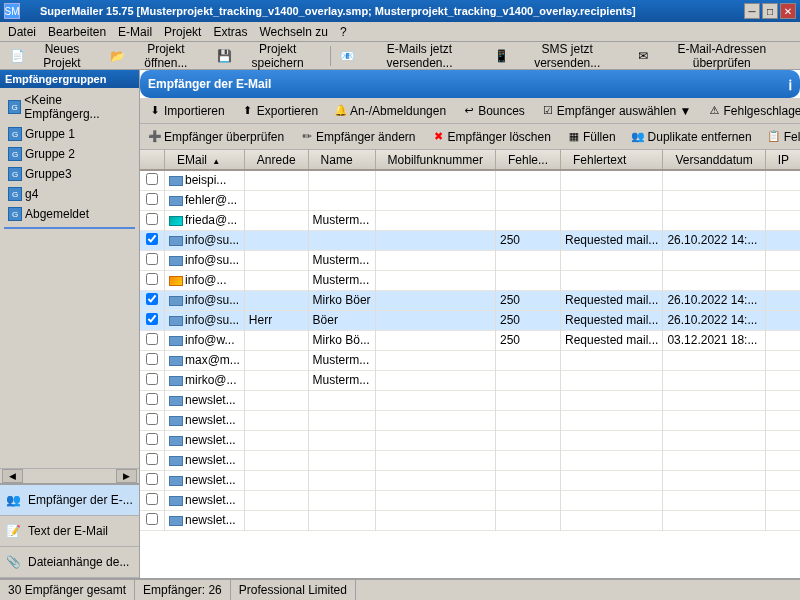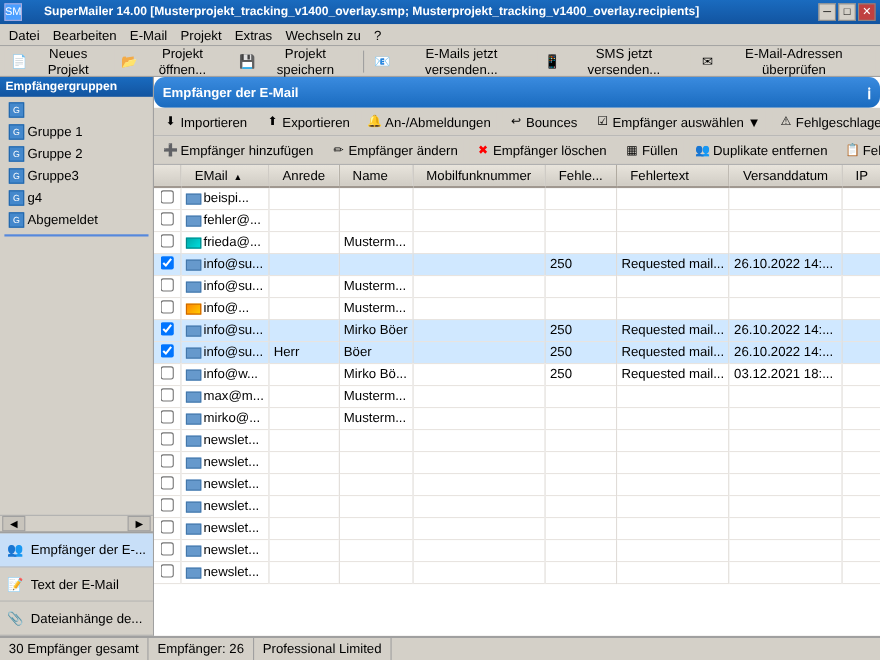--- a/index.html
+++ b/index.html
@@ -181,21 +181,21 @@
     .sidebar-indicator { height: 2px; background: #5588dd; margin: 1px 4px; }
 
     .ct-sep { width: 1px; height: 18px; background: #a0a0a0; margin: 0 2px; }
   </style>
 </head>
 <body>
 
 <div class="title-bar">
   <div class="title-bar-left">
     <div class="title-bar-icon">SM</div>
-    <span class="title-bar-text">SuperMailer 14.00 [Musterprojekt_tracking_v1400_overlay.smp; Musterprojekt_tracking_v1400_overlay.recipients]</span>
+    <span class="title-bar-text">SuperMailer 15.75 [Musterprojekt_tracking_v1400_overlay.smp; Musterprojekt_tracking_v1400_overlay.recipients]</span>
   </div>
   <div class="title-bar-buttons">
     <div class="title-btn">─</div>
     <div class="title-btn">□</div>
     <div class="title-btn" style="background:#c04040;color:white;">✕</div>
   </div>
 </div>
 
 <div class="menu-bar">
   <span class="menu-item">Datei</span>
@@ -236,20 +236,21 @@
 </div>
 
 <div class="main-container">
 
   <div class="sidebar">
     <div class="sidebar-header">Empfängergruppen</div>
     <div class="sidebar-scroll">
       <div class="sidebar-group">
         <div class="sidebar-item">
           <div class="group-icon">G</div>
+          <span>&lt;Keine Empfängerg...</span>
         </div>
         <div class="sidebar-item">
           <div class="group-icon">G</div>
           <span>Gruppe 1</span>
         </div>
         <div class="sidebar-item">
           <div class="group-icon">G</div>
           <span>Gruppe 2</span>
         </div>
         <div class="sidebar-item">
@@ -321,21 +322,21 @@
       <div class="ct-sep"></div>
       <button class="ct-btn">
         <span class="ct-icon">⚠</span>
         <span>Fehlgeschlagene</span>
       </button>
     </div>
 
     <div class="content-toolbar2">
       <button class="ct-btn">
         <span class="ct-icon">➕</span>
-        <span>Empfänger hinzufügen</span>
+        <span>Empfänger überprüfen</span>
       </button>
       <div class="ct-sep"></div>
       <button class="ct-btn">
         <span class="ct-icon">✏</span>
         <span>Empfänger ändern</span>
       </button>
       <div class="ct-sep"></div>
       <button class="ct-btn">
         <span class="ct-icon" style="color:red;">✖</span>
         <span>Empfänger löschen</span>

